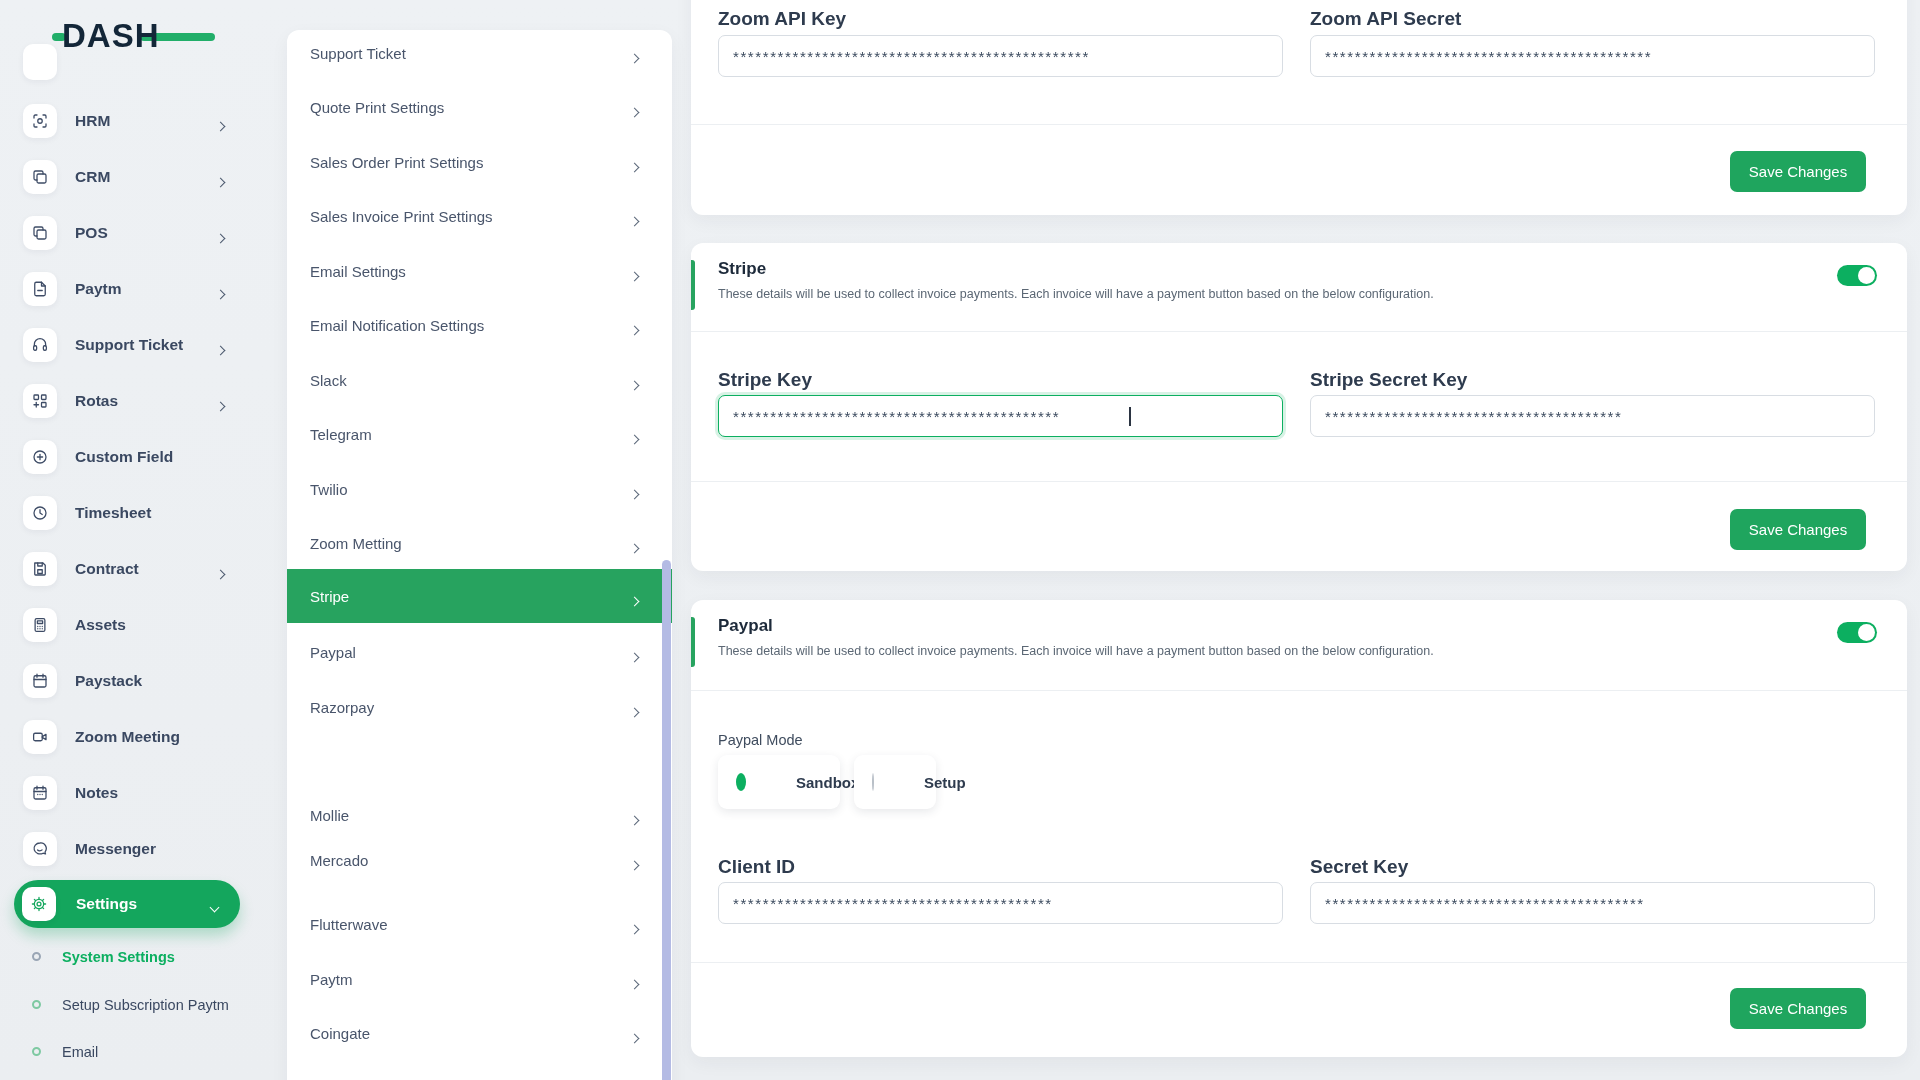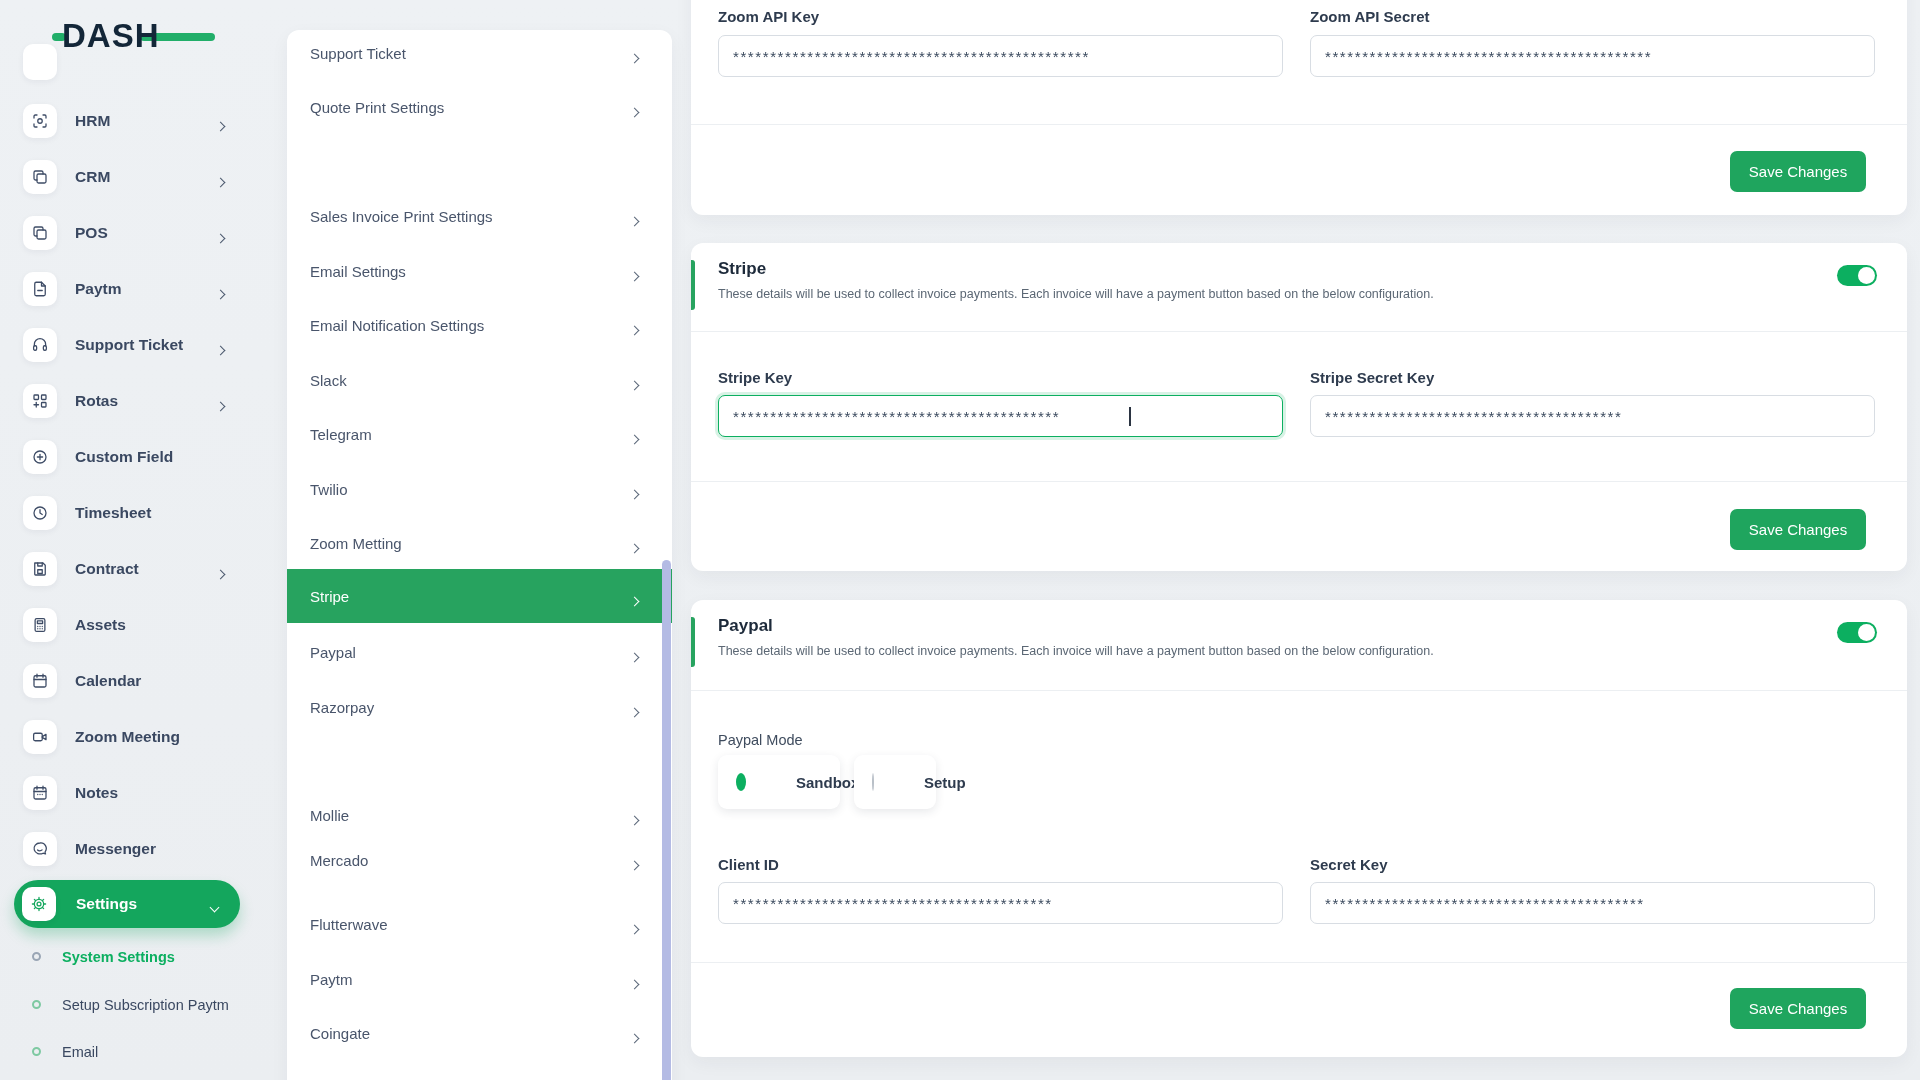--- a/index.html
+++ b/index.html
@@ -44,21 +44,21 @@
   .menu-item.selected .menu-label { color:#ffffff; }
   .menu-item.selected .menu-chev .chev { border-color:#ffffff; }
   .panel-scrollbar { position:absolute; right:1px; top:530px; width:9px; height:545px; background:#b4bbe4; border-radius:5px; }
 
   
   .card { position:absolute; left:691px; width:1216px; background:#ffffff; border-radius:12px; box-shadow:0 6px 18px rgba(30,40,60,.05); }
   .card-accent { position:absolute; left:0; top:17px; width:4px; height:50px; background:#27a35f; border-radius:0 3px 3px 0; }
   .card-title { position:absolute; left:27px; top:16px; font-size:17px; font-weight:700; color:#1d2a3a; }
   .card-desc { position:absolute; left:27px; top:44px; font-size:12.5px; color:#5b6774; }
   .hr { position:absolute; left:0; width:1216px; height:1px; background:#eceff2; }
-  .field-label { position:absolute; font-size:15px; font-weight:600; color:#2e3b4e; }
+  .field-label { position:absolute; font-size:19px; font-weight:600; color:#2e3b4e; }
   .field-input { position:absolute; width:565px; height:42px; border:1px solid #d8dde3; border-radius:7px; background:#fff; padding:0 14px; font-family:"Liberation Sans", sans-serif; font-size:15px; letter-spacing:1.6px; color:#3b4a5e; outline:none; }
   .field-input.focused { border:1.5px solid #0caf60; box-shadow:0 0 0 3px rgba(12,175,96,.16); }
   .caret { position:absolute; width:1.5px; height:19px; background:#2b3442; }
   .col1 { left:27px; } .col2 { left:619px; }
   .save-btn { position:absolute; right:41px; width:136px; height:41px; background:#1fa55e; border:none; border-radius:7px; color:#ffffff; font-family:"Liberation Sans", sans-serif; font-size:15px; font-weight:500; cursor:pointer; }
   .toggle { position:absolute; right:30px; top:22px; width:40px; height:21px; background:#0caf60; border-radius:11px; }
   .toggle .knob { position:absolute; right:2px; top:2px; width:17px; height:17px; background:#ffffff; border-radius:50%; }
 
   .mode-label { position:absolute; left:27px; top:132px; font-size:14.5px; font-weight:500; color:#3f4c5e; }
   .radio-box { position:absolute; top:155px; height:54px; background:#ffffff; border-radius:9px; box-shadow:0 3px 10px rgba(30,40,60,.10); display:flex; align-items:center; padding:0 18px; gap:10px; }
@@ -189,21 +189,21 @@
         </span>
       <span class="nav-label">Assets</span>
     </div>
     <div class="nav-item" style="top:653px">
       <span class="icon-tile">
           <svg viewBox="0 0 24 24">
             <rect x="4" y="5" width="16" height="15" rx="2"></rect>
             <path d="M8 3v4M16 3v4M4 10h16"></path>
           </svg>
         </span>
-      <span class="nav-label">Calendar</span>
+      <span class="nav-label">Paystack</span>
     </div>
     <div class="nav-item" style="top:709px">
       <span class="icon-tile">
           <svg viewBox="0 0 24 24">
             <rect x="3.5" y="7" width="11.5" height="10" rx="2"></rect>
             <path d="M15 11.5 20 8.5v7l-5-3z"></path>
           </svg>
         </span>
       <span class="nav-label">Zoom Meeting</span>
     </div>
@@ -253,20 +253,24 @@
     </div>
   </div>
 
   <div class="panel">
     <div class="menu-item" style="top:-4px">
         <span class="menu-label">Support Ticket</span>
         <span class="menu-chev"><span class="chev"></span></span>
       </div>
     <div class="menu-item" style="top:50px">
         <span class="menu-label">Quote Print Settings</span>
+        <span class="menu-chev"><span class="chev"></span></span>
+      </div>
+    <div class="menu-item" style="top:105px">
+        <span class="menu-label">Sales Order Print Settings</span>
         <span class="menu-chev"><span class="chev"></span></span>
       </div>
     <div class="menu-item" style="top:159px">
         <span class="menu-label">Sales Invoice Print Settings</span>
         <span class="menu-chev"><span class="chev"></span></span>
       </div>
     <div class="menu-item" style="top:214px">
         <span class="menu-label">Email Settings</span>
         <span class="menu-chev"><span class="chev"></span></span>
       </div>

